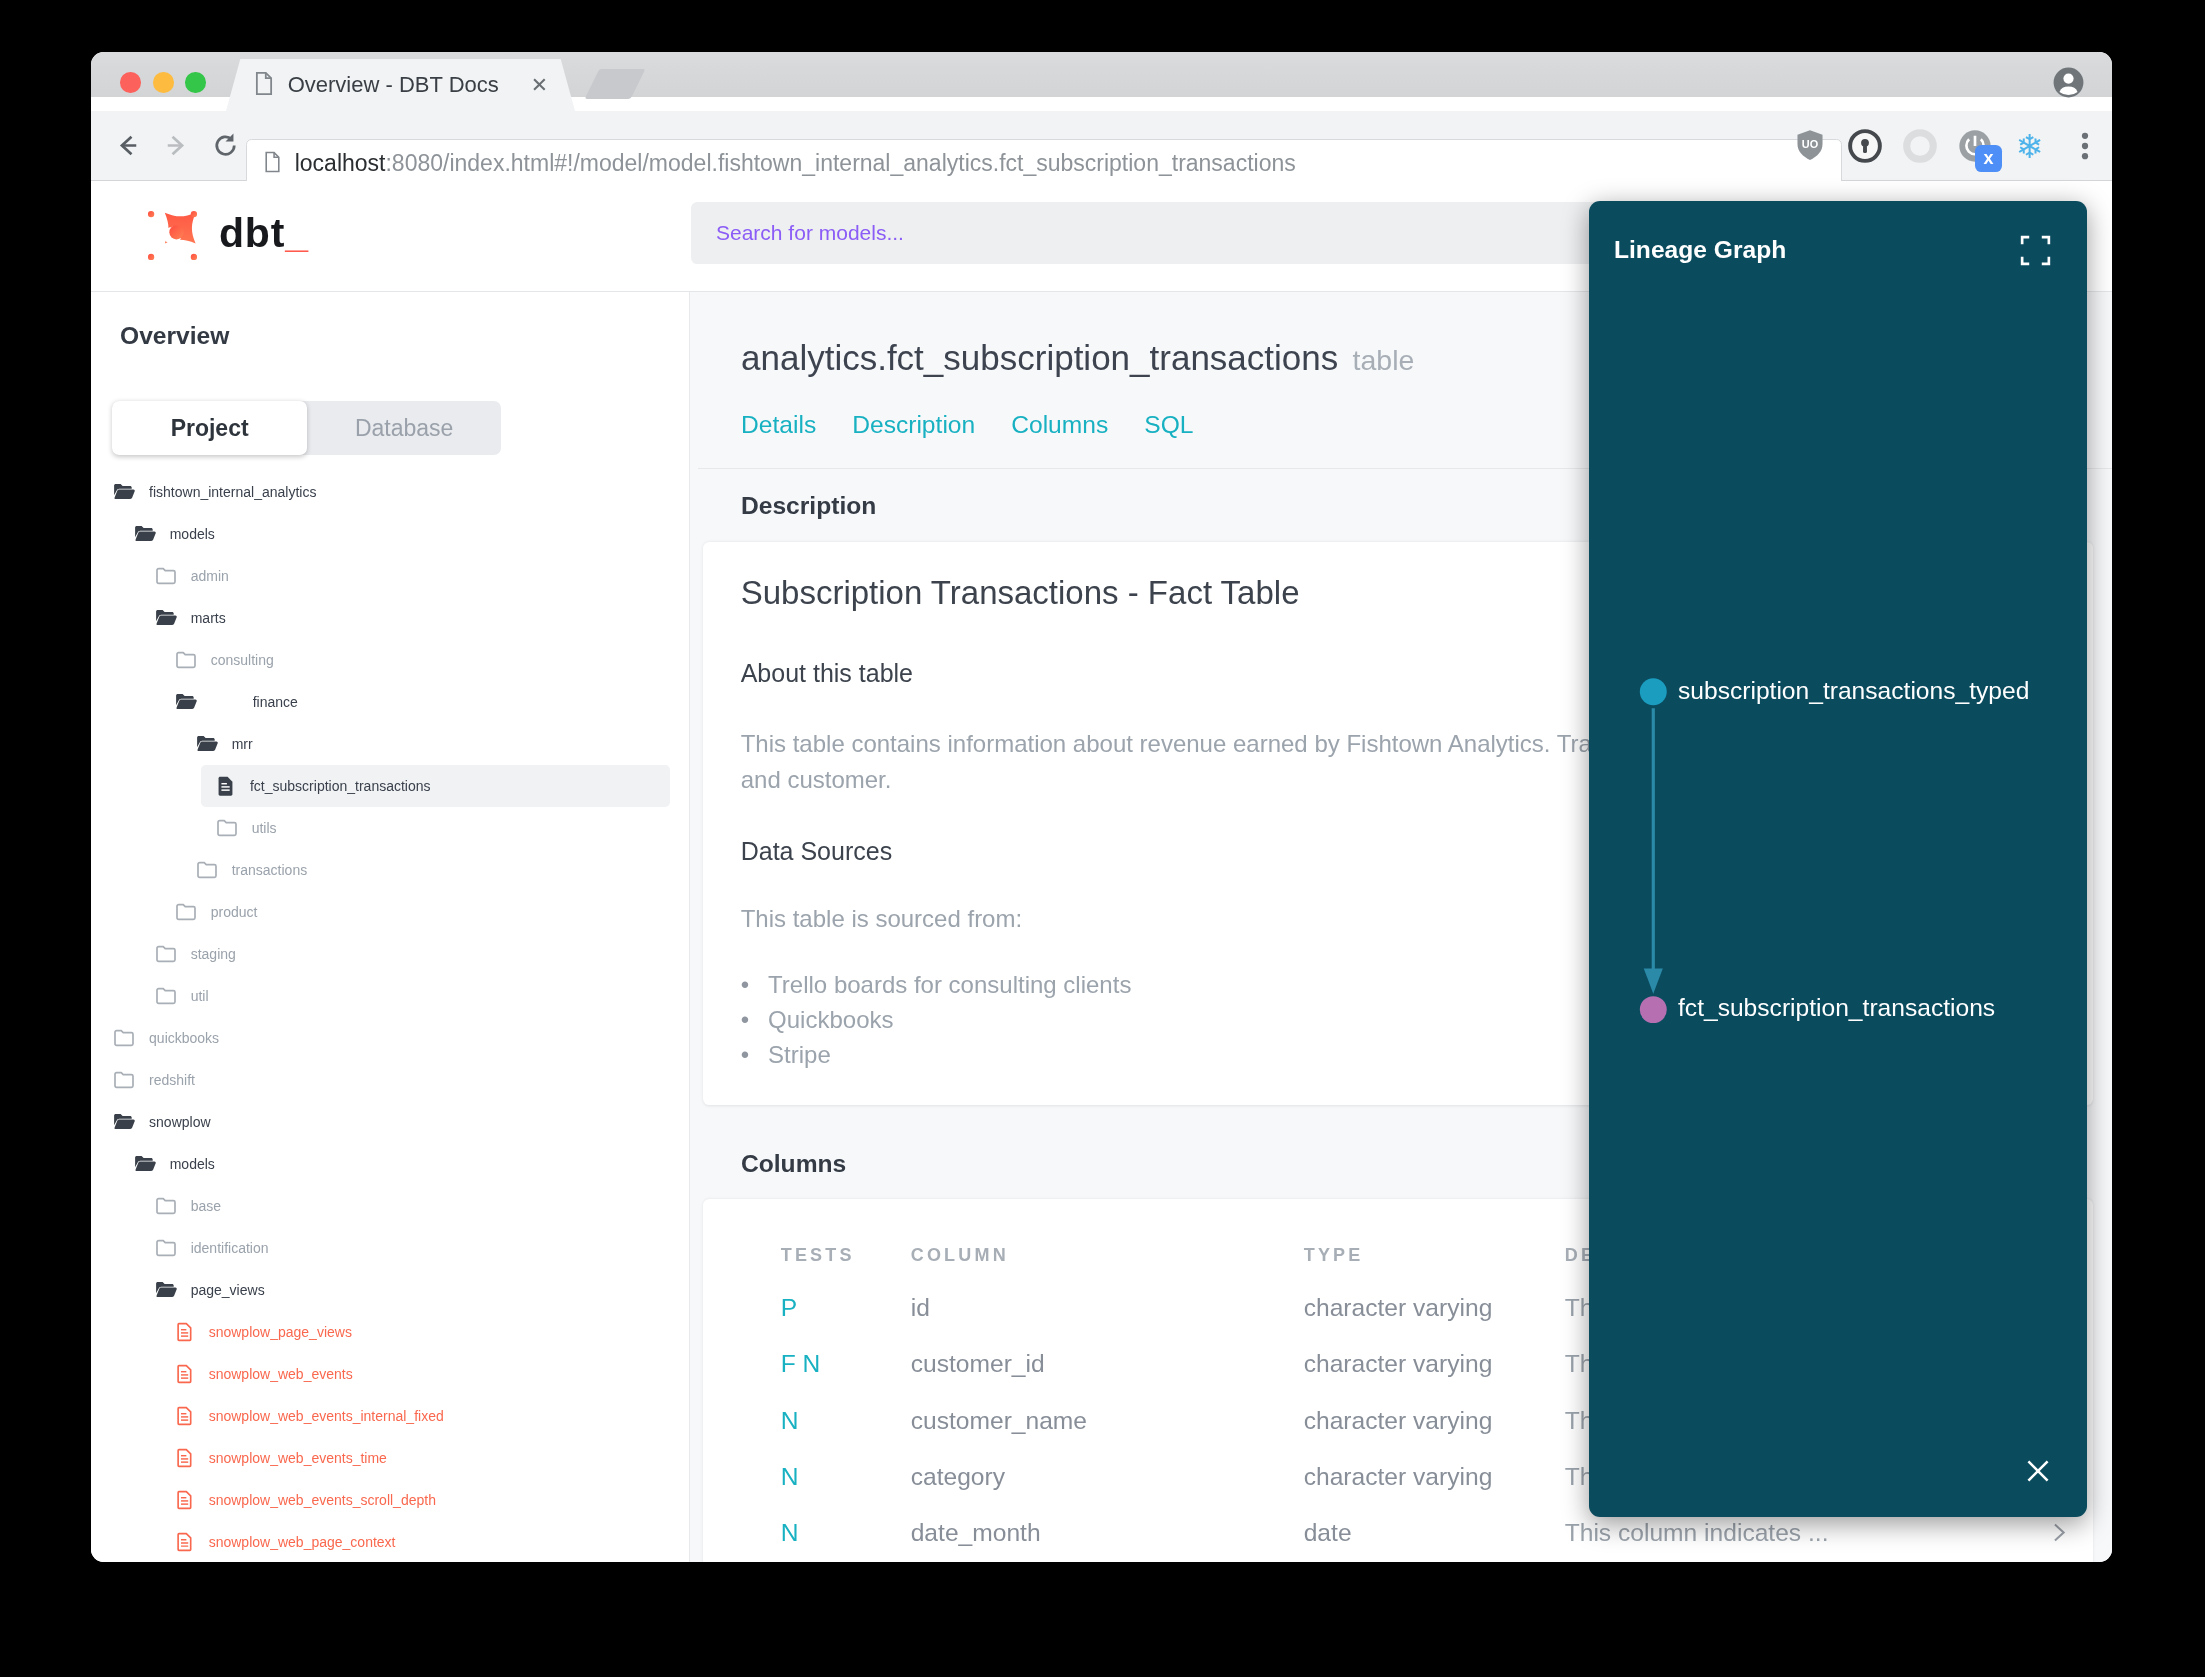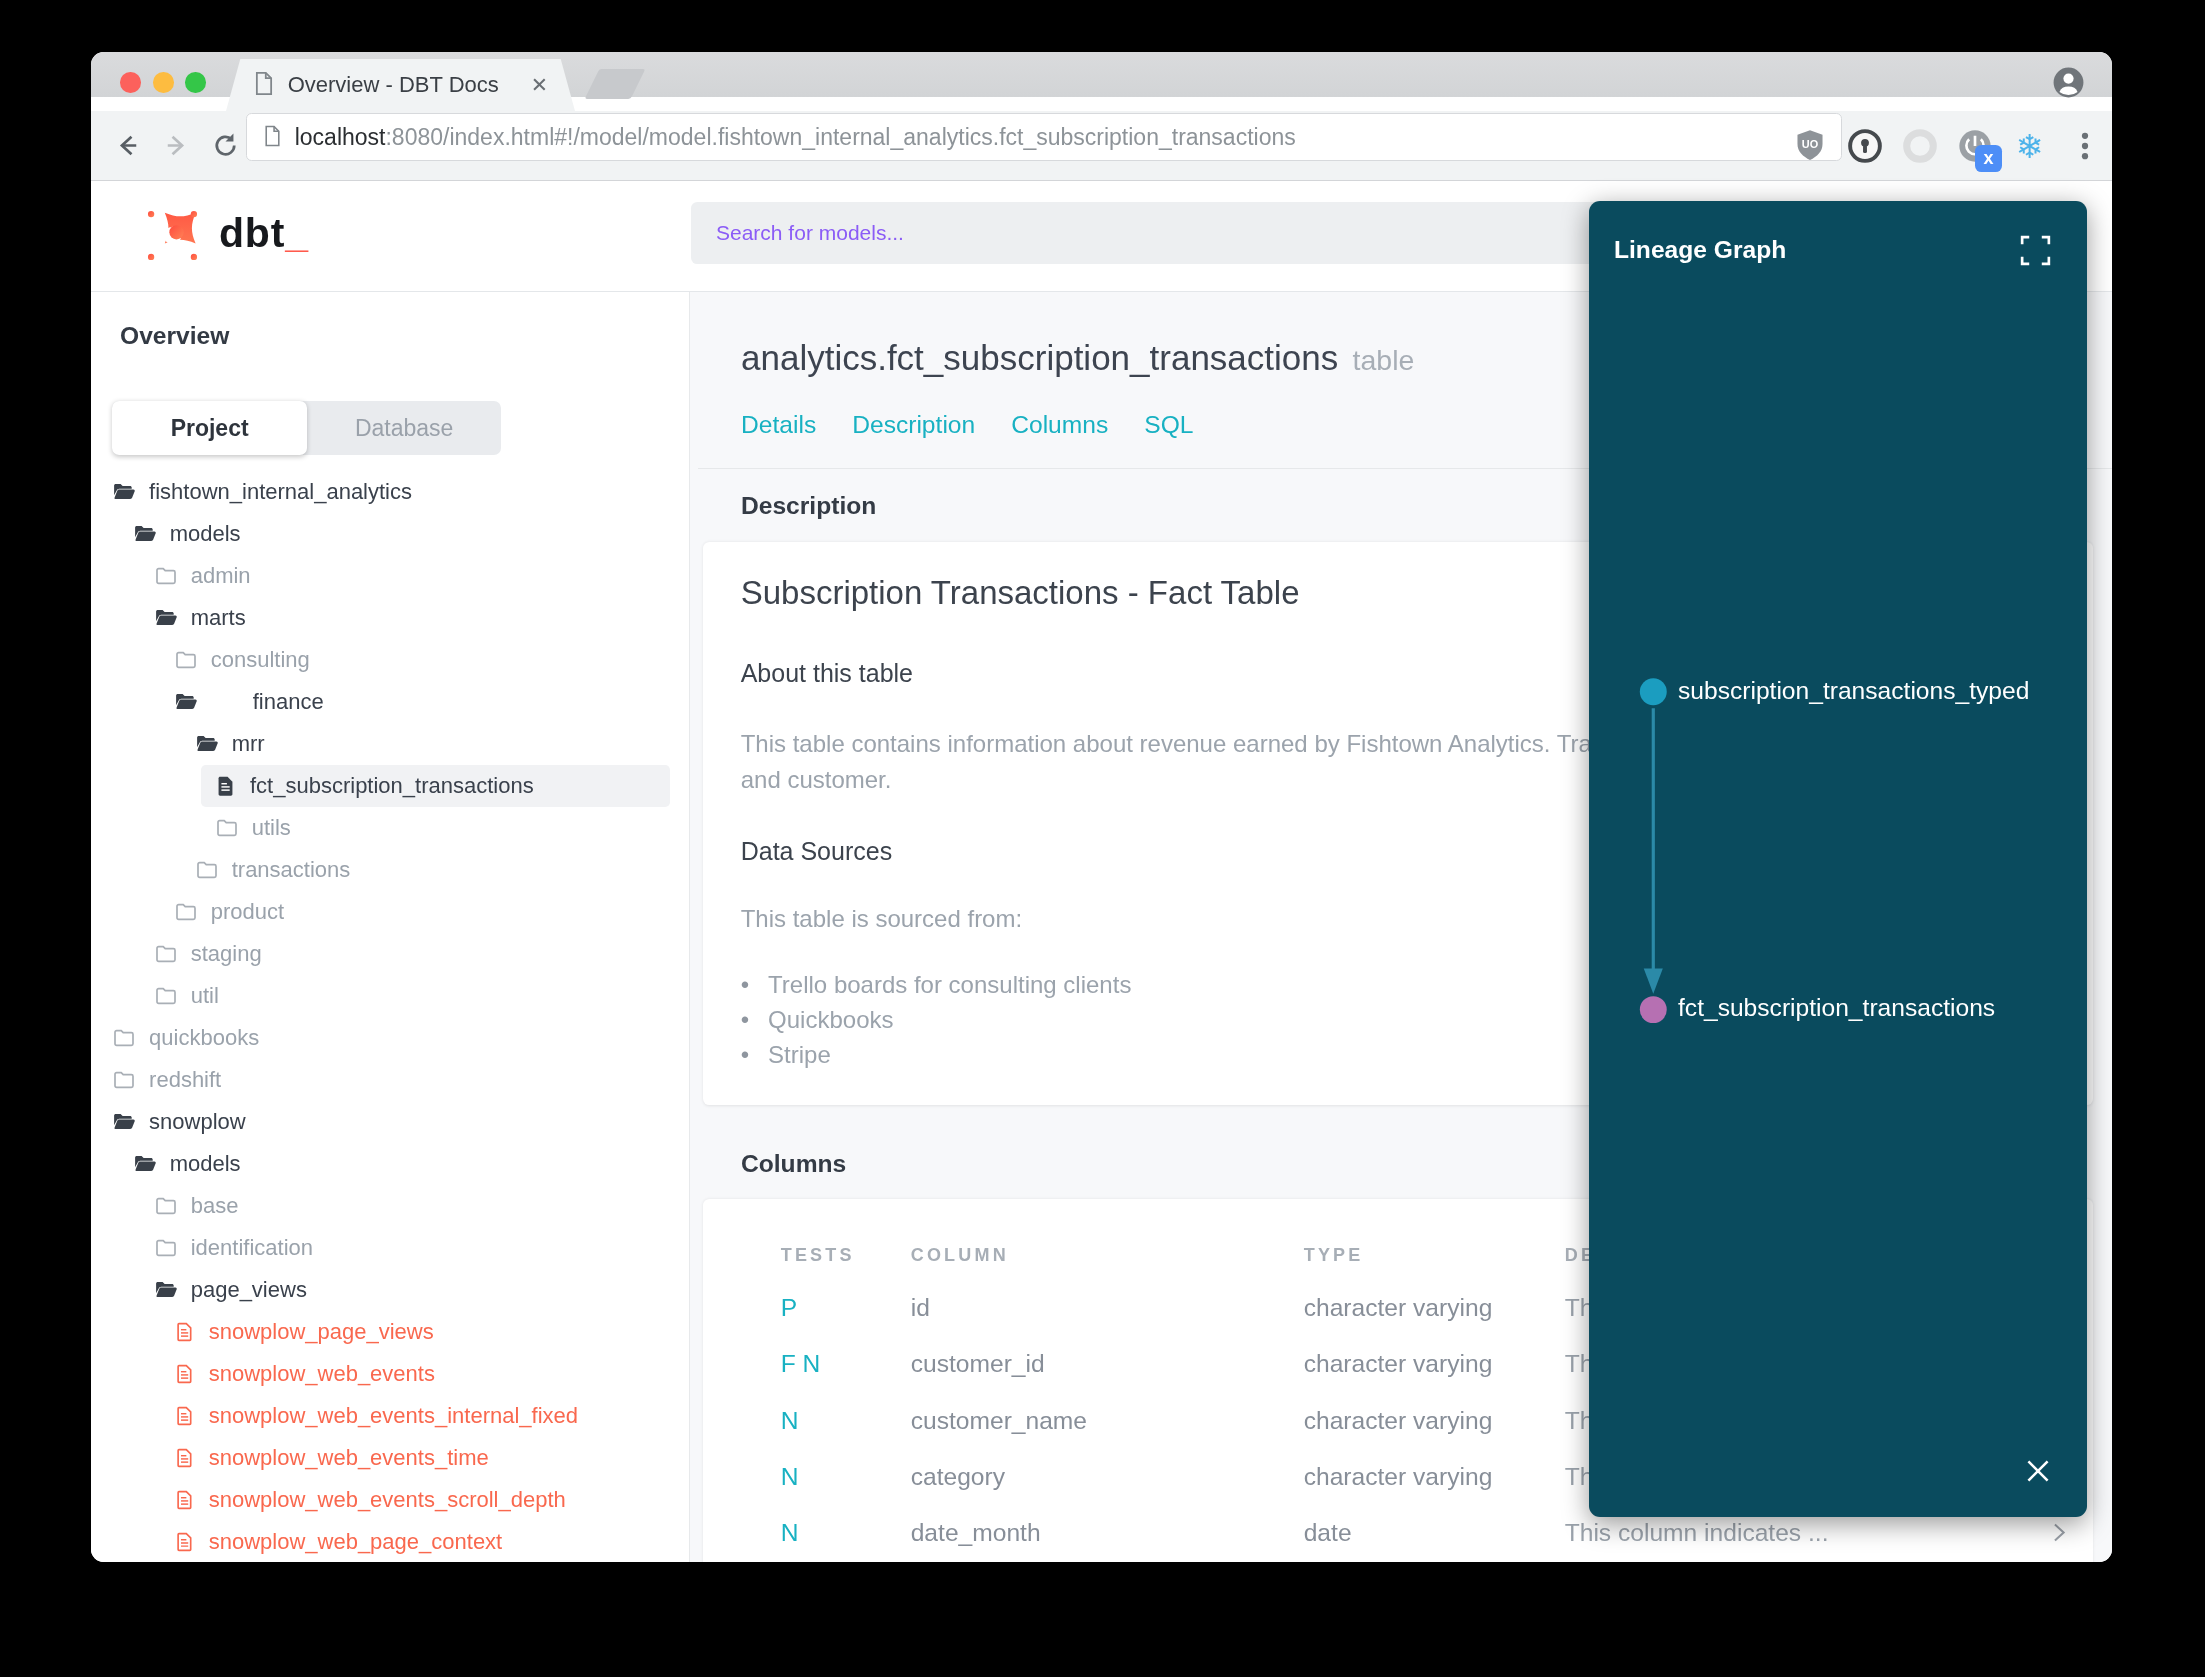--- a/index.html
+++ b/index.html
@@ -15,21 +15,21 @@
   .t-min{left:62px;background:#fdbc40;}
   .t-zoom{left:94px;background:#34c648;}
   .tab{position:absolute;left:135px;top:7.1px;width:349px;height:52px;background:#f1f3f4;
        clip-path:polygon(14.3px 0,calc(100% - 14.3px) 0,100% 100%,0 100%);display:flex;align-items:center;padding:0 27px;}
   .tab-title{font-size:22px;color:#3a3f45;margin-left:12.7px;white-space:nowrap;}
   .tab-close{margin-left:auto;font-size:20.6px;color:#696e73;}
   .newtab{position:absolute;left:501px;top:16.6px;width:46px;height:30px;background:#c7c9cc;transform:skewX(-26deg);border-radius:2.4px;}
   .profile{position:absolute;right:27px;top:13.5px;width:33px;height:33px;}
   .toolbar{position:absolute;left:0;top:59px;right:0;height:70px;background:#f1f3f4;border-bottom:0.8px solid #d3d5d8;}
   .navbtn{position:absolute;top:17.4px;width:35px;height:35px;}
-  .urlbar{position:absolute;left:155px;top:2px;width:1596px;height:48px;background:#fff;border:0.8px solid #d7d9dc;
+  .urlbar{position:absolute;left:155px;top:28px;width:1596px;height:48px;background:#fff;border:0.8px solid #d7d9dc;
           border-radius:5.5px;display:flex;align-items:center;padding:0 16px;}
   .url-text{font-size:23px;margin-left:12.7px;white-space:nowrap;overflow:hidden;}
   .url-host{color:#2b2e31;}
   .url-rest{color:#8d9398;}
   .ext{position:absolute;top:0;right:9.5px;height:70px;display:flex;align-items:center;gap:19px;}
   .ext-item{position:relative;width:36px;height:36px;display:flex;align-items:center;justify-content:center;}
   .ext-badge{position:absolute;right:-9.5px;bottom:-8px;width:27px;height:27px;border-radius:6.3px;background:#4d8ef7;
              color:#fff;font-size:18px;font-weight:bold;display:flex;align-items:center;justify-content:center;}
   .snow{font-size:33px;color:#4db3ea;line-height:1;}
   
@@ -41,21 +41,21 @@
              display:flex;align-items:center;padding:0 25px;}
   .searchbar span{font-size:21px;color:#8b5cf6;text-align:right;}
   
   .sidebar{position:absolute;left:0;top:240px;bottom:0;width:599px;background:#fff;border-right:0.8px solid #e7e9eb;}
   .side-title{position:absolute;left:29px;top:30px;font-size:24.6px;font-weight:bold;color:#333a44;}
   .segmented{position:absolute;left:21.4px;top:109px;width:389px;height:54px;background:#e9ebee;border-radius:7.1px;display:flex;}
   .seg-btn{flex:1;display:flex;align-items:center;justify-content:center;font-size:23px;border-radius:7.1px;}
   .seg-active{background:#fff;box-shadow:0 1.6px 4.8px rgba(0,0,0,.22);font-weight:bold;color:#2e343c;}
   .seg-idle{color:#9aa1aa;}
   .tree{position:absolute;left:0;top:179px;right:0;}
-  .tree-row{height:42px;display:flex;align-items:center;font-size:22px;}
+  .tree-row{height:42px;display:flex;align-items:center;font-size:14px;}
   .tree-row .lbl{margin-left:12.7px;white-space:nowrap;}
   .tone-dark .lbl{color:#3a414c;}
   .tone-muted .lbl{color:#9aa2ab;}
   .tone-red .lbl{color:#f9684e;}
   .tree-row.selected{background:#f1f2f4;border-radius:4.8px;margin-right:19px;}
   
   .main{position:absolute;left:599px;top:240px;right:0;bottom:0;background:#f7f8fa;overflow:hidden;}
   .page-title{position:absolute;left:51px;top:46px;font-size:35px;font-weight:500;color:#3d4450;white-space:nowrap;}
   .page-title .suffix{font-size:28.5px;color:#a7aeb6;font-weight:normal;margin-left:14.3px;}
   .model-nav{position:absolute;left:51px;top:119px;display:flex;gap:36px;}

